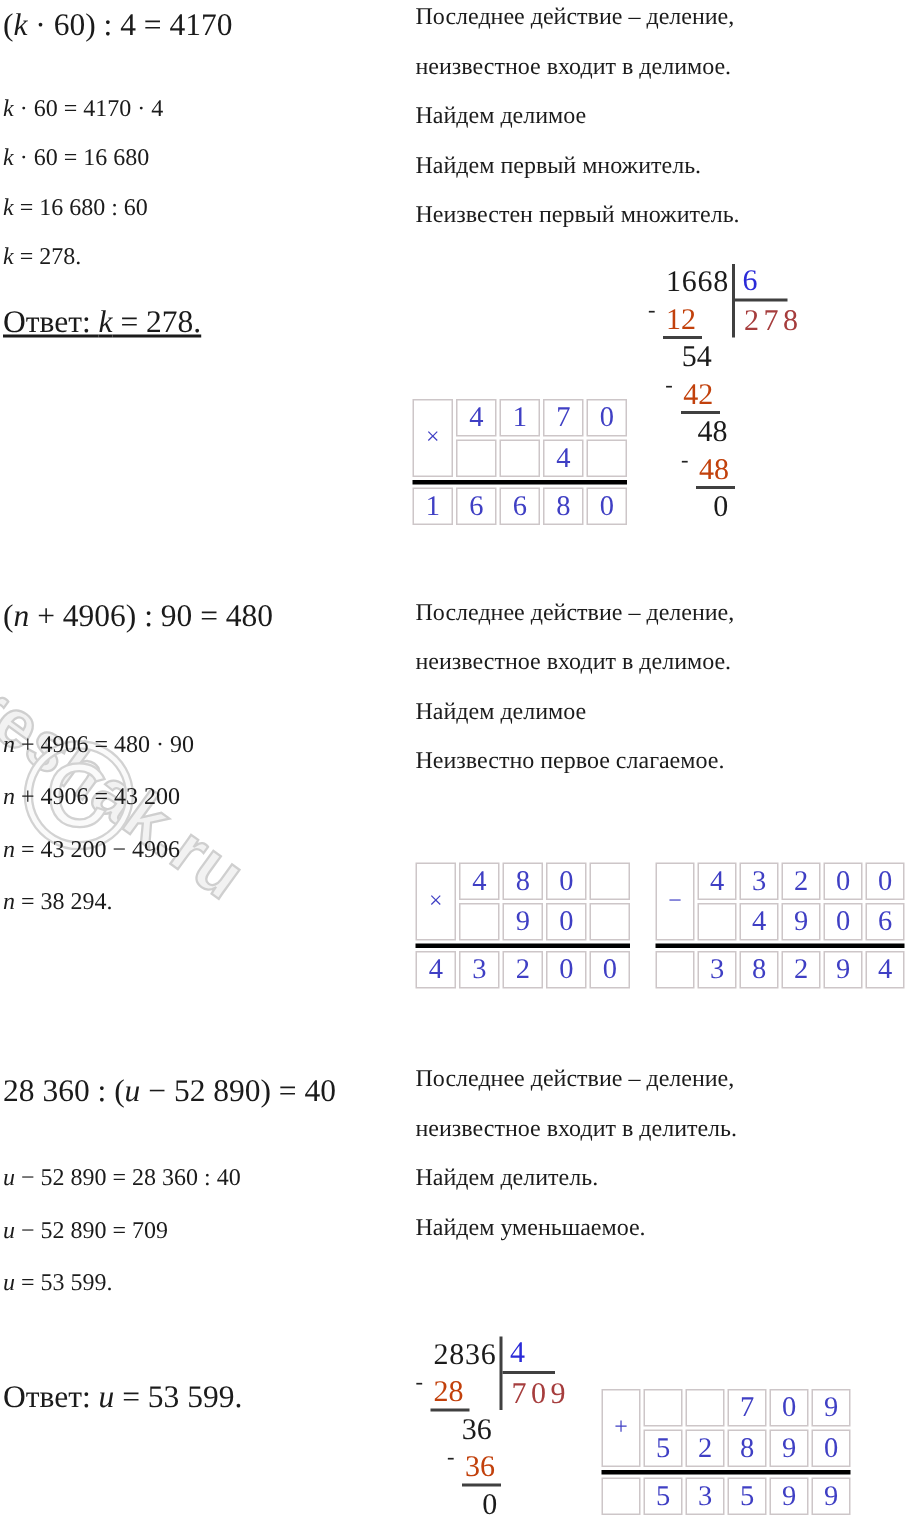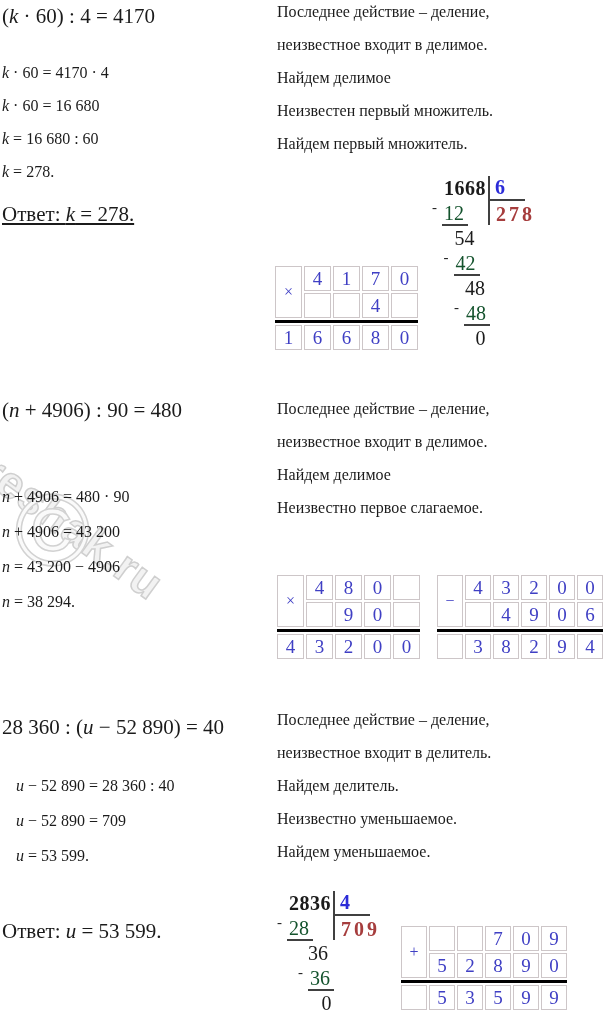--- a/index.html
+++ b/index.html
@@ -7,44 +7,44 @@
         font-family:"Liberation Serif","DejaVu Serif",serif;color:#1b1b1b;}
   .abs{position:absolute;}
   
   .eq{font-size:21px;line-height:26px;white-space:nowrap;z-index:2;}
   .steps .line,.notes .line{white-space:nowrap;font-size:16px;z-index:2;}
   .steps,.notes{z-index:2;}
   .p0-eq{left:2px;top:3px;}     .p0-steps{left:2px;top:64px;}  .p0-steps .line{height:33px;}
   .p0-answer{left:2px;top:201px;text-decoration:underline;} .p0-notes{left:277px;top:3px;}  .p0-notes .line{height:33px;}
   .p1-eq{left:2px;top:397px;}   .p1-steps{left:2px;top:473px;margin-top:15px;} .p1-steps .line{height:35px;}
   .p1-answer{left:2px;top:607px;} .p1-notes{left:277px;top:400px;} .p1-notes .line{height:33px;}
-  .p2-eq{left:2px;top:714px;}   .p2-steps{left:16px;top:777px;} .p2-steps .line{height:35px;}
+  .p2-eq{left:2px;top:714px;}   .p2-steps{left:2px;top:777px;} .p2-steps .line{height:35px;}
   .p2-answer{left:2px;top:918px;} .p2-notes{left:277px;top:711px;} .p2-notes .line{height:33px;}
   
   .grid{display:grid;gap:2px;grid-template-rows:25px 25px 2.5px 25px;z-index:2;}
   .grid .cell{box-sizing:border-box;border:1px solid #cdc6c8;background:#fff;
               font-size:19px;line-height:23px;text-align:center;color:#3f3fc4;}
   .grid .cell.op{display:flex;align-items:center;justify-content:center;font-size:16px;line-height:16px;}
   .grid .sumline{grid-column:1 / -1;background:#000;height:2.5px;}
   .g0{left:275px;top:266px;} .g1{left:277px;top:575px;}
   .g2{left:437px;top:575px;} .g3{left:401px;top:926px;}
   
   .ld{font-size:20px;z-index:2;}
-  .ld-row0{height:25px;line-height:25px;position:relative;font-weight:bold;}
+  .ld-row0{height:25px;line-height:25px;position:relative;}
   .ld-dividend{margin-left:17px;letter-spacing:0.5px;}
   .ld-right{position:absolute;top:0;border-left:2px solid #404040;}
   .ld-divisor{height:23px;line-height:22px;border-bottom:2px solid #404040;
               padding:0 20px 0 5px;color:#2b2bd8;width:max-content;}
   .ld-quotient{height:24px;line-height:27px;padding-left:6px;color:#a63d3d;
                letter-spacing:3px;white-space:nowrap;}
   .ld-step{height:25px;line-height:25px;position:relative;width:max-content;}
   .ld-minus{position:absolute;left:-12px;top:-6px;font-size:15px;color:#222;}
   .ld-num{display:inline-block;height:23px;}
   .ld-num.ul{border-bottom:2px solid #404040;padding:0 4px 0 2px;margin-left:-2px;}
-  .ld-num.green{color:#14532d;}
+  .ld-num.green{color:#c2410c;}
   .ld1{left:427px;top:176px;width:130px;}
   .ld2{left:272px;top:891px;width:125px;}
   
   .wm-text{position:absolute;left:2px;top:444px;transform:rotate(36deg);transform-origin:0 0;
            font-family:"Liberation Sans","DejaVu Sans",sans-serif;font-weight:bold;
            font-size:45px;letter-spacing:1px;color:#f2f2f2;
            -webkit-text-stroke:1.5px #cfcfcf;z-index:1;white-space:nowrap;}
   .wm-copy{position:absolute;left:15px;top:480px;font-family:"Liberation Sans","DejaVu Sans",sans-serif;
            font-size:102px;line-height:100px;color:#fafafa;-webkit-text-stroke:1.5px #d2d2d2;z-index:1;}
   i{font-style:italic;}
@@ -62,22 +62,22 @@
     <div class="line"><i>k</i> · 60 = 4170 · 4</div>
     <div class="line"><i>k</i> · 60 = 16 680</div>
     <div class="line"><i>k</i> = 16 680 : 60</div>
     <div class="line"><i>k</i> = 278.</div>
   </div>
   <div class="abs eq p0-answer">Ответ: <i>k</i> = 278.</div>
   <div class="abs notes p0-notes">
     <div class="line">Последнее действие – деление,</div>
     <div class="line">неизвестное входит в делимое.</div>
     <div class="line">Найдем делимое</div>
+    <div class="line">Найдем первый множитель.</div>
     <div class="line">Неизвестен первый множитель.</div>
-    <div class="line">Найдем первый множитель.</div>
   </div>
   <div class="abs ld ld1">
       <div class="ld-row0"><span class="ld-dividend">1668</span><div class="ld-right" style="left: 61px;">
           <div class="ld-divisor">6</div>
           <div class="ld-quotient">278</div>
         </div></div>
       <div class="ld-step" style="margin-left: 17px;"><span class="ld-minus">-</span><span class="ld-num green ul">12</span></div>
       <div class="ld-step" style="margin-left: 27.5px;"><span class="ld-num">54</span></div>
       <div class="ld-step" style="margin-left: 28.55px;"><span class="ld-minus">-</span><span class="ld-num green ul">42</span></div>
       <div class="ld-step" style="margin-left: 38px;"><span class="ld-num">48</span></div>
@@ -157,21 +157,20 @@
   <div class="abs steps p2-steps">
     <div class="line"><i>u</i> − 52 890 = 28 360 : 40</div>
     <div class="line"><i>u</i> − 52 890 = 709</div>
     <div class="line"><i>u</i> = 53 599.</div>
   </div>
   <div class="abs eq p2-answer">Ответ: <i>u</i> = 53 599.</div>
   <div class="abs notes p2-notes">
     <div class="line">Последнее действие – деление,</div>
     <div class="line">неизвестное входит в делитель.</div>
     <div class="line">Найдем делитель.</div>
-    <div class="line">Неизвестно уменьшаемое.</div>
     <div class="line">Найдем уменьшаемое.</div>
   </div>
   <div class="abs ld ld2">
       <div class="ld-row0"><span class="ld-dividend">2836</span><div class="ld-right" style="left: 61px;">
           <div class="ld-divisor">4</div>
           <div class="ld-quotient">709</div>
         </div></div>
       <div class="ld-step" style="margin-left: 17px;"><span class="ld-minus">-</span><span class="ld-num green ul">28</span></div>
       <div class="ld-step" style="margin-left: 35.9px;"><span class="ld-num">36</span></div>
       <div class="ld-step" style="margin-left: 38px;"><span class="ld-minus">-</span><span class="ld-num green ul">36</span></div>

